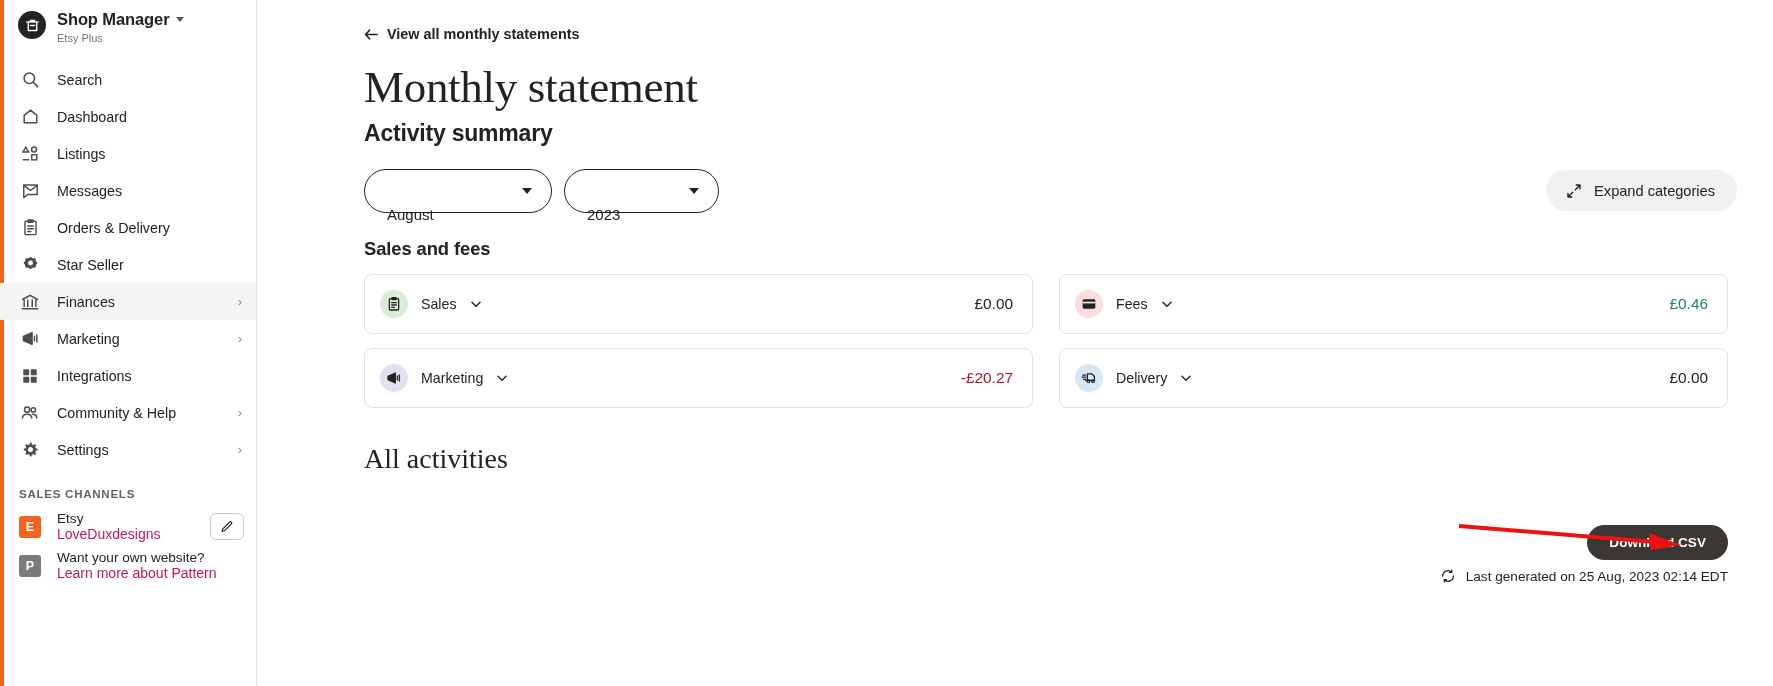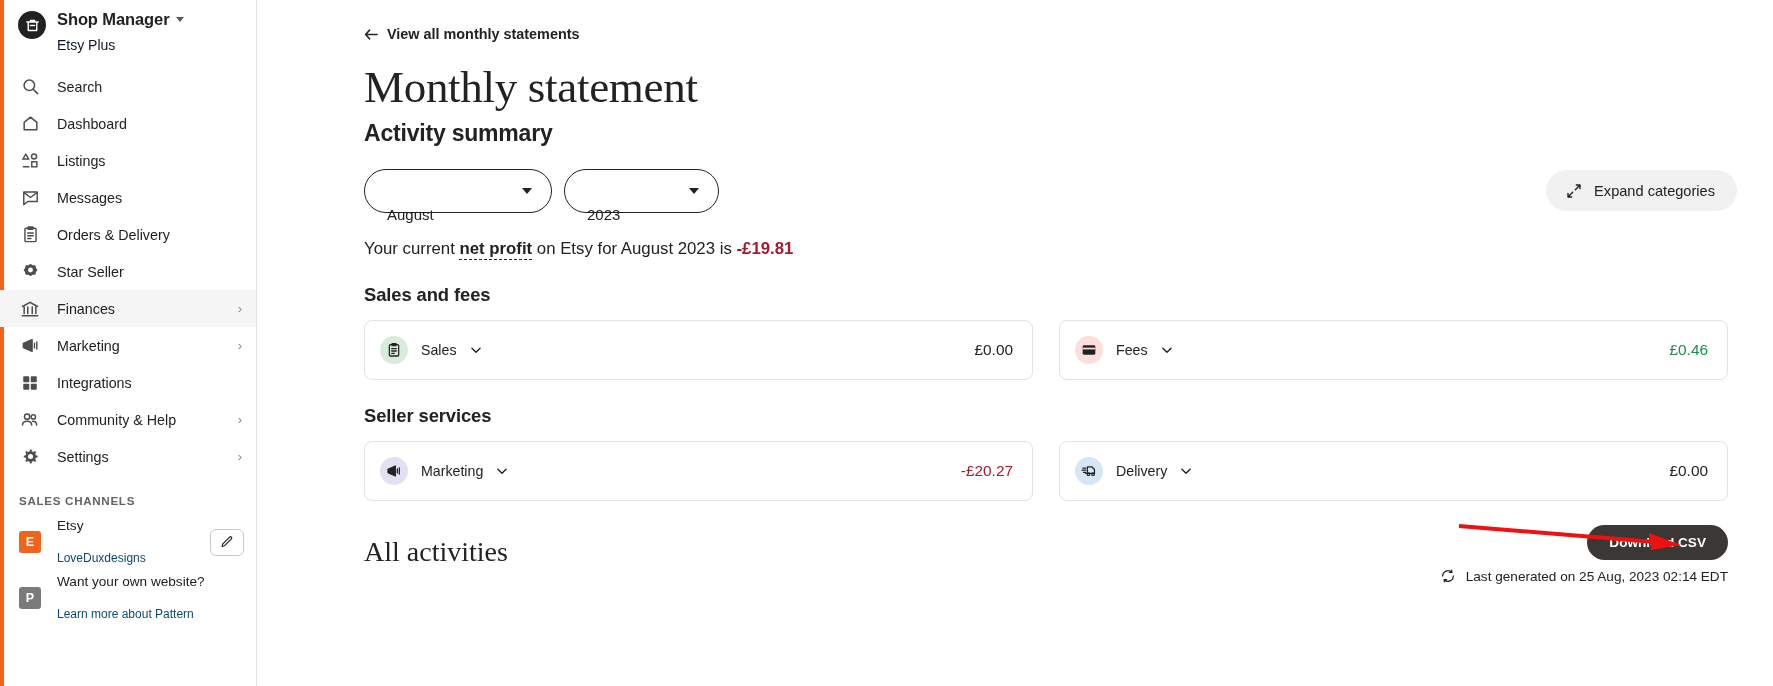--- a/index.html
+++ b/index.html
@@ -41,21 +41,21 @@
     line-height: 20px; letter-spacing: -0.1px;
     display: inline-block; vertical-align: middle;
   }
   .caret-small {
     display: inline-block; margin-left: 7px;
     width: 0; height: 0; vertical-align: middle;
     border-left: 4.5px solid transparent;
     border-right: 4.5px solid transparent;
     border-top: 5px solid #595959;
   }
-  .shop-sub { font-size: 14px; color: #0f172a; line-height: 16px; margin-top: 8px; }
+  .shop-sub { font-size: 11px; color: #737373; line-height: 16px; margin-top: 1px; }
 
   .nav { margin-top: 9px; }
   .nav-item {
     display: flex; align-items: center;
     height: 37px; padding: 0 14px 0 19px;
     cursor: pointer; position: relative;
   }
   .nav-item.active { background: #f5f5f5; }
   .nav-item .ic {
     width: 22px; height: 22px; flex: 0 0 22px;
@@ -77,21 +77,21 @@
     display: flex; align-items: center; padding: 4px 12px 4px 19px;
     cursor: pointer;
   }
   .channel .badge {
     width: 22px; height: 22px; border-radius: 3px; flex: 0 0 22px;
     display: flex; align-items: center; justify-content: center;
     color: #fff; font-size: 12.5px; font-weight: bold;
   }
   .channel .txt { margin-left: 16px; line-height: 15px; }
   .channel .t1 { font-size: 13.6px; color: #222222; }
-  .channel .t2 { font-size: 12px; color: #0c4a6e; margin-top: 18px; }
+  .channel .t2 { font-size: 14px; color: #be185d; margin-top: 1px; }
   .edit-btn {
     margin-left: auto; width: 34px; height: 27px;
     border: 1px solid #c9c9c9; border-radius: 6px; background: #fff;
     display: flex; align-items: center; justify-content: center;
     cursor: pointer;
   }
 
   
   .main {
     flex: 1; position: relative; padding: 0;
@@ -392,23 +392,20 @@
       </div>
     </div>
 
     <button class="expand-btn">
       <svg width="16" height="16" viewBox="0 0 24 24" fill="none" stroke="#222" stroke-width="2.1" stroke-linecap="round" stroke-linejoin="round">
           <path d="M14 10 21 3M21 3h-5.5M21 3v5.5M10 14l-7 7M3 21h5.5M3 21v-5.5"></path>
         </svg>
       <span>Expand categories</span>
     </button>
 
-    <p class="netprofit">
-      <span>Your current </span><span class="dashed">net profit</span><span> on Etsy for August 2023 is </span><span class="amount" id="np-amount" style="color: rgb(166, 26, 46);">-£19.81</span>
-    </p>
 
     
     <h3 class="group-title">Sales and fees</h3>
     <div class="cards">
 
       <div class="card">
         <span class="circle" style="background:#d9ecd9">
           <svg width="16" height="16" viewBox="0 0 24 24" fill="none" stroke="#222" stroke-width="1.9" stroke-linejoin="round">
               <rect x="5" y="4" width="14" height="17" rx="1.5"></rect>
               <path d="M9 2.5h6v3H9z" fill="#222"></path>
@@ -435,21 +432,20 @@
         <span class="cchev">
           <svg width="14" height="14" viewBox="0 0 24 24" fill="none" stroke="#222" stroke-width="2.4" stroke-linecap="round" stroke-linejoin="round">
               <path d="m5 9 7 7 7-7"></path>
             </svg>
         </span>
         <span class="cval green">£0.46</span>
       </div>
     </div>
 
     
-    <h3 class="group-title">Seller services</h3>
     <div class="cards">
 
       <div class="card">
         <span class="circle" style="background:#e4e0f3">
           <svg width="16" height="16" viewBox="0 0 24 24" fill="none" stroke="#222" stroke-width="1.9" stroke-linejoin="round">
               <path d="M3 9.5v5l11 5V4.5z" fill="#222"></path>
               <path d="M17 9v6M20 7.5v9" stroke-linecap="round"></path>
             </svg>
         </span>
         <span class="cname">Marketing</span>

